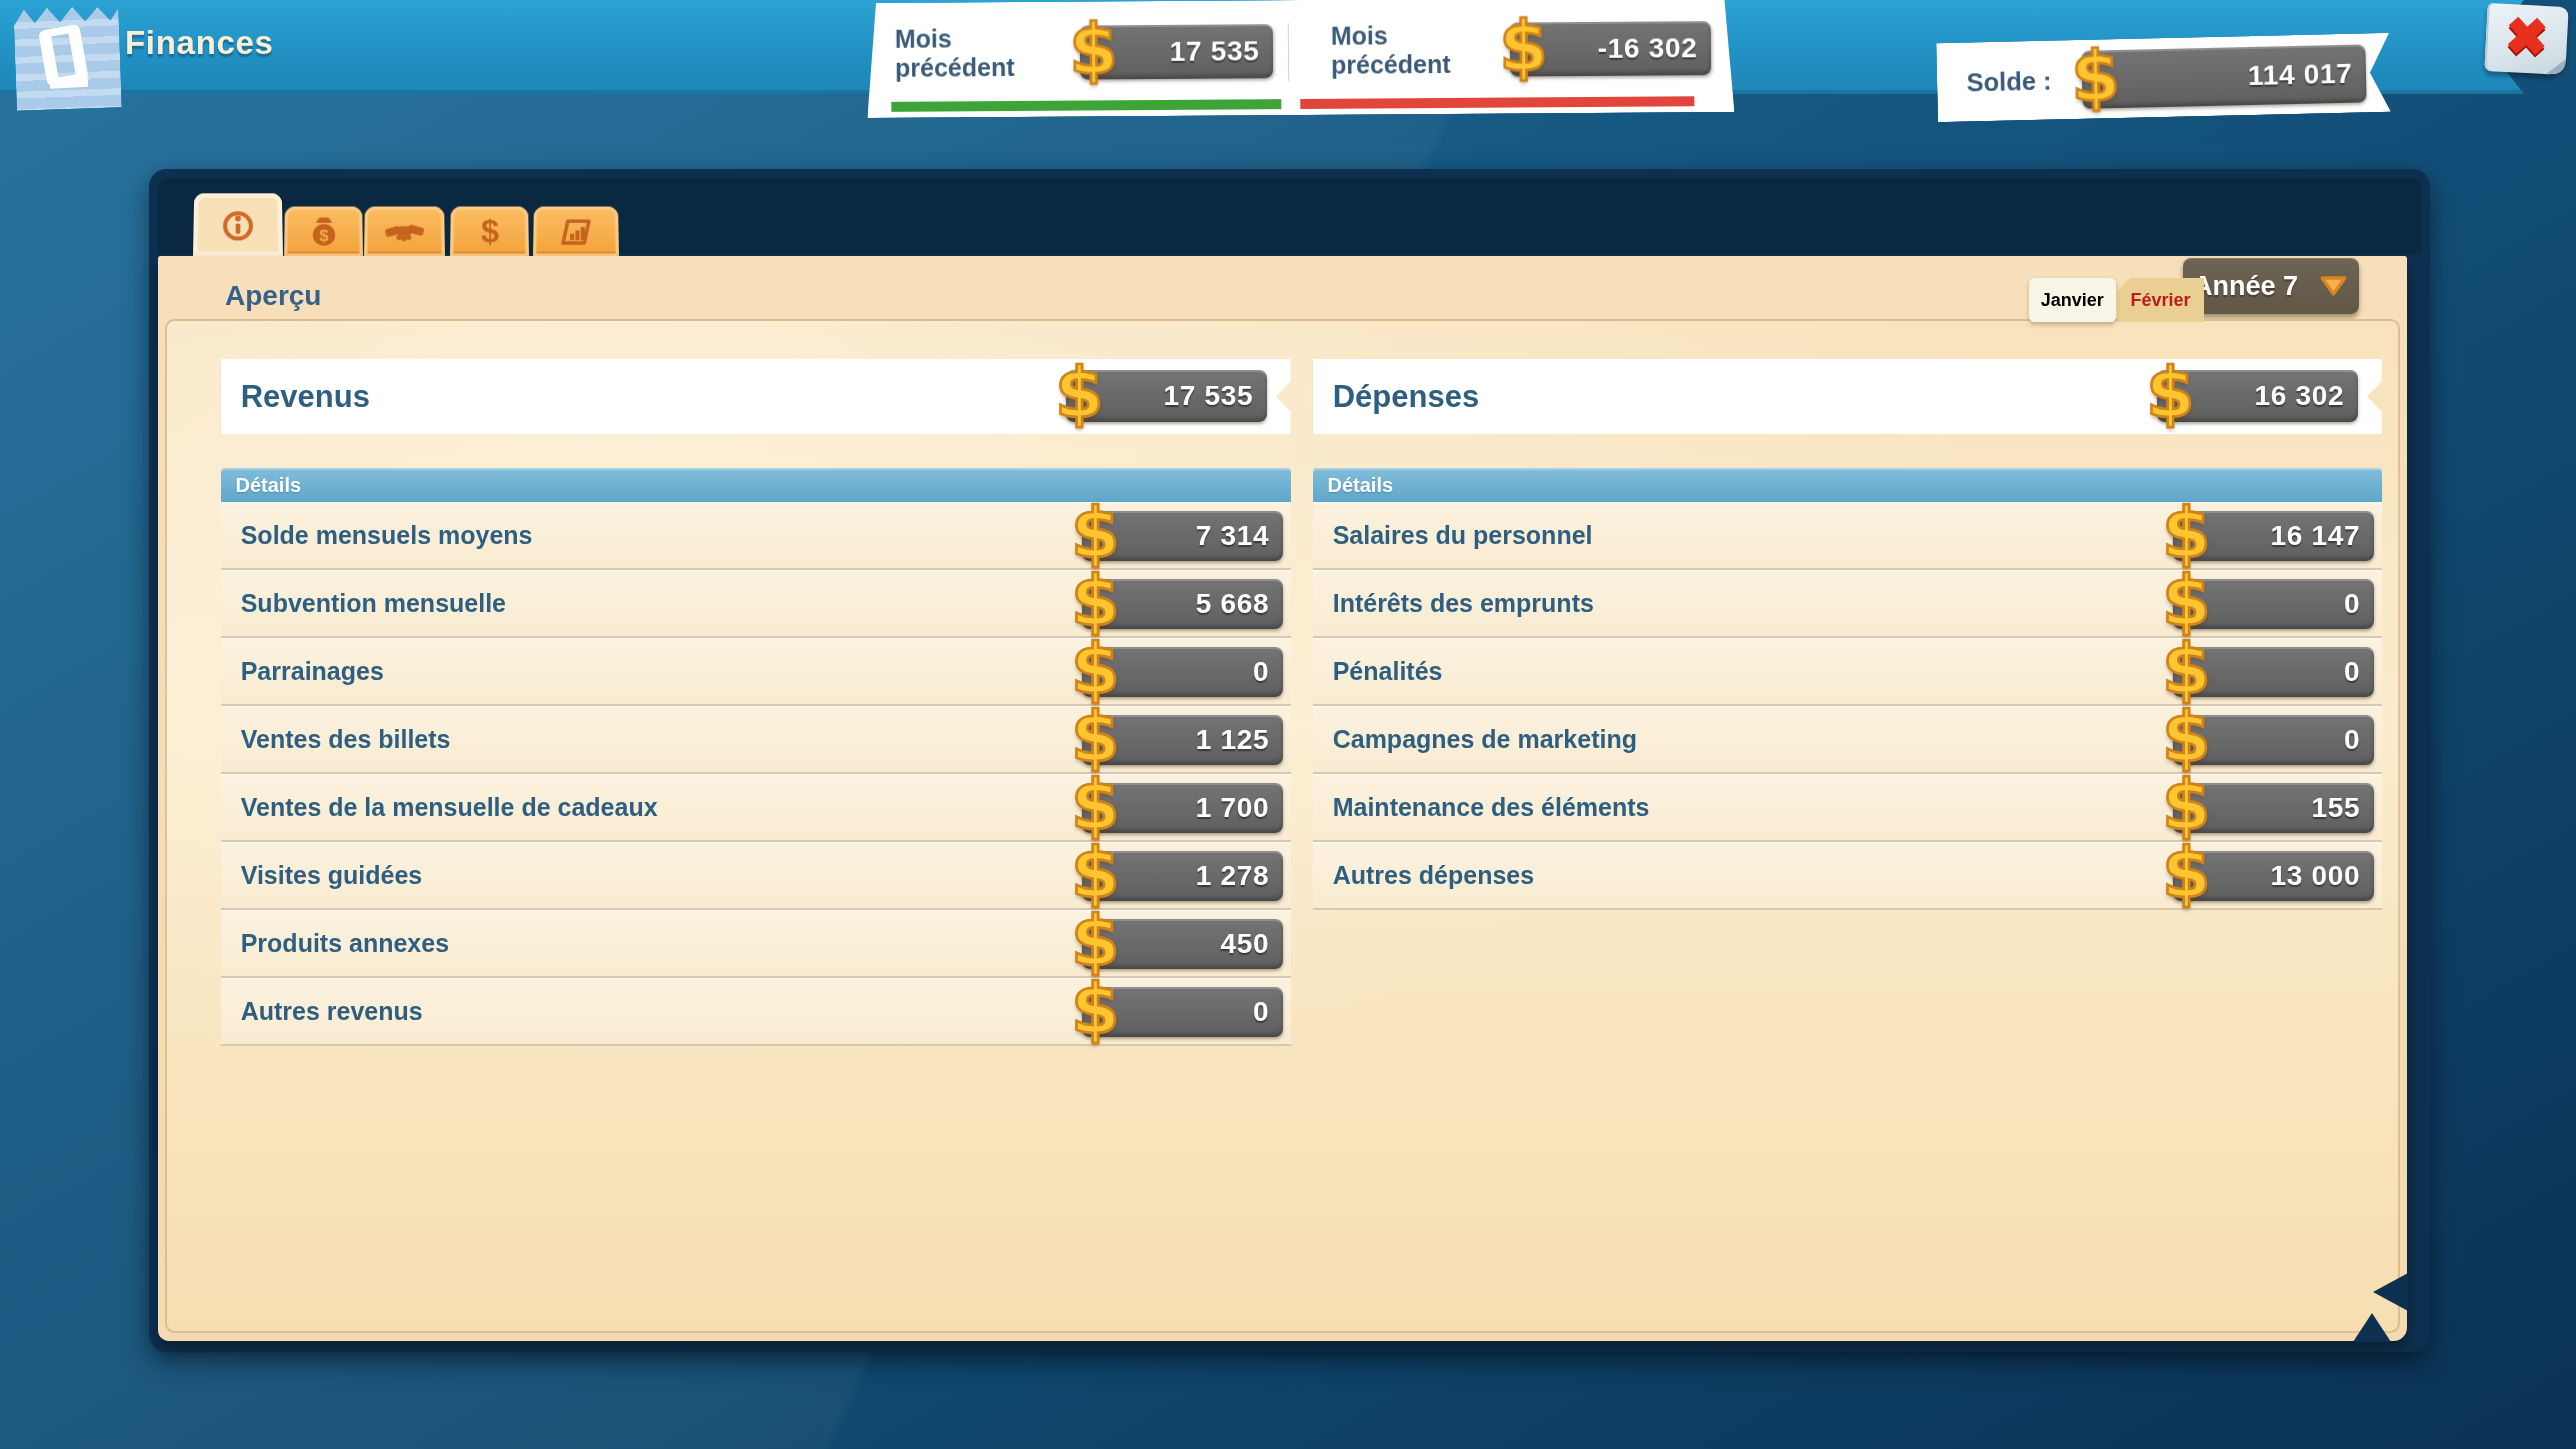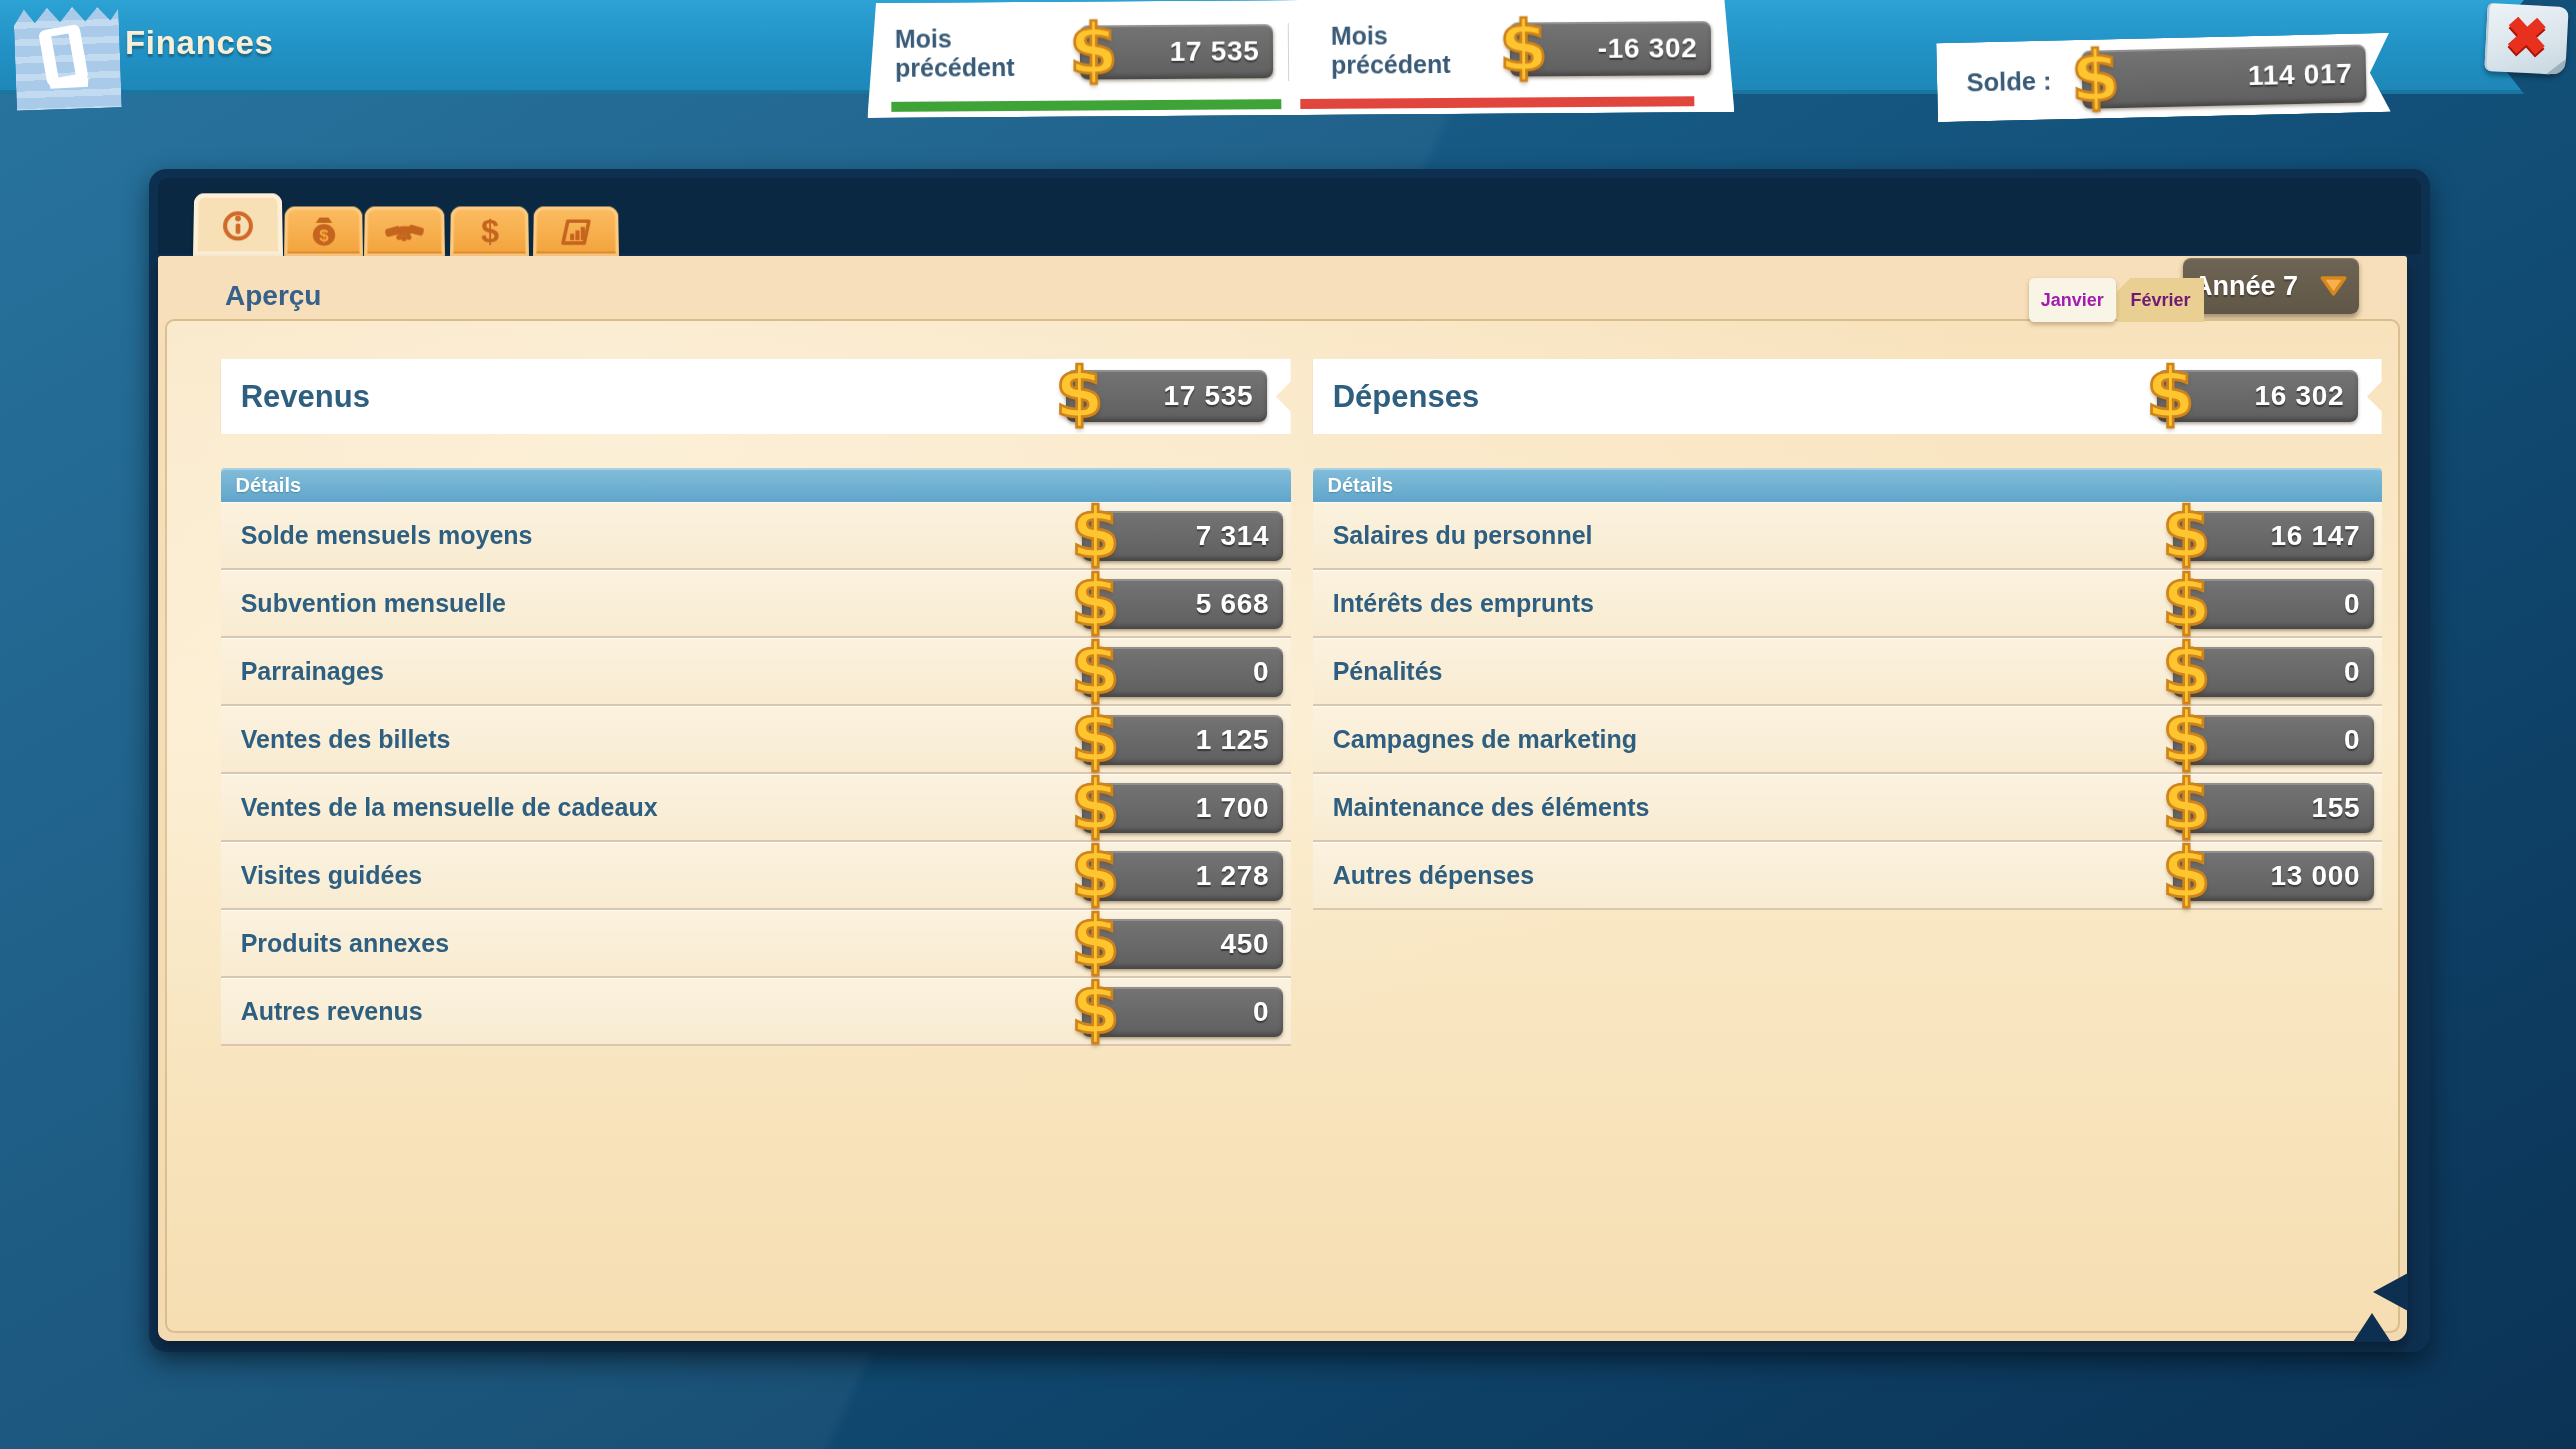--- a/index.html
+++ b/index.html
@@ -63,23 +63,23 @@
   .tab svg{display:block;}
 
   
   .panel{position:absolute;left:158px;top:256px;width:2249px;height:1085px;z-index:4;
     background:linear-gradient(180deg,#f6dfba 0%,#f3dab0 100%);
     border-radius:2.7px 2.7px 13.4px 10.7px;box-shadow:0 8px 13.4px rgba(0,0,0,0.35);}
   .panel-title{position:absolute;left:19px;top:24px;font-size:28px;font-weight:bold;color:#37618a;margin-left:48px;}
   .month-btns{position:absolute;top:22px;right:203px;height:44px;display:flex;}
   .month-btn{height:44px;width:87px;display:flex;align-items:center;justify-content:center;
     font-size:18px;font-weight:bold;cursor:pointer;}
-  .month-btn.jan{background:#f8f4e6;color:#a21caf;border-radius:5.4px;z-index:2;
+  .month-btn.jan{background:#f8f4e6;color:#000000;border-radius:5.4px;z-index:2;
     box-shadow:0 2.7px 4px rgba(90,60,20,0.3);}
-  .month-btn.feb{background:#e9cf92;color:#701a75;margin-left:1.3px;z-index:1;
+  .month-btn.feb{background:#e9cf92;color:#b91c1c;margin-left:1.3px;z-index:1;
     clip-path:polygon(13.4px 0,100% 0,100% 100%,0 100%,0 13.4px);}
   .year-btn{position:absolute;top:2px;right:48px;width:176px;height:56px;cursor:pointer;
     background:linear-gradient(180deg,#6e6454,#615747);border-radius:8px;
     display:flex;align-items:center;justify-content:center;gap:20px;
     box-shadow:0 3.4px 5.4px rgba(50,30,10,0.4),inset 0 1.3px 0 rgba(255,255,255,0.15);}
   .year-btn .yr-text{color:#fff;font-size:27px;font-weight:bold;text-shadow:0 2px 1.3px rgba(0,0,0,0.35);}
 
   .content{position:absolute;left:6.7px;top:63px;width:2235px;height:1014px;
     border:2px solid rgba(160,120,60,0.33);border-radius:9.4px;
     background:linear-gradient(180deg,#f8e2bc 0%,#fbeccd 40%,#f6deb2 100%);}

